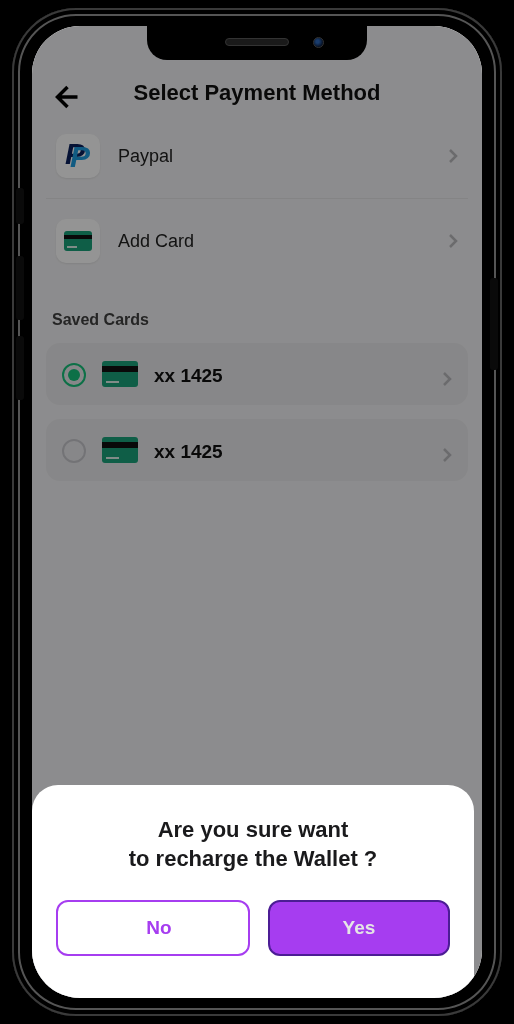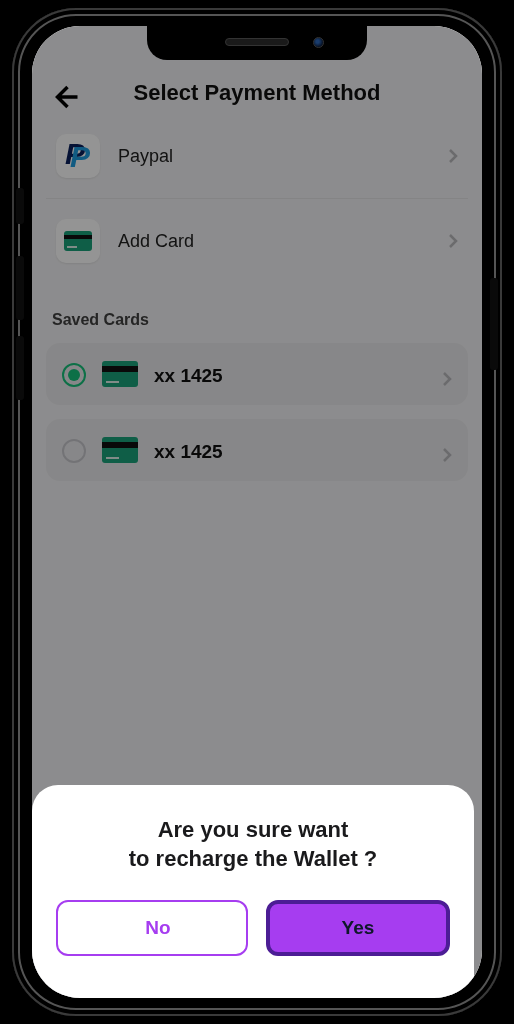--- a/index.html
+++ b/index.html
@@ -137,21 +137,21 @@
     white-space: pre-line;
   }
   .btn-row { display: flex; gap: 18px; }
   .btn {
     flex: 1; height: 56px; border-radius: 12px;
     font-size: 19px; font-weight: 800;
     display: flex; align-items: center; justify-content: center;
     cursor: pointer;
   }
   .btn-outline { border: 2px solid #a63df0; color: #a63df0; background: #fff; padding-left: 12px; }
-  .btn-fill { background: #a63df0; color: #0f172a; border: 4px solid #4c1d95; }
+  .btn-fill { background: #a63df0; color: #e5e5e5; border: 2px solid #4c1d95; }
 
 </style>
 </head>
 <body>
 
 <div class="phone-frame">
   <div class="side-btn side-left-1"></div>
   <div class="side-btn side-left-2"></div>
   <div class="side-btn side-left-3"></div>
   <div class="side-btn side-right-1"></div>

